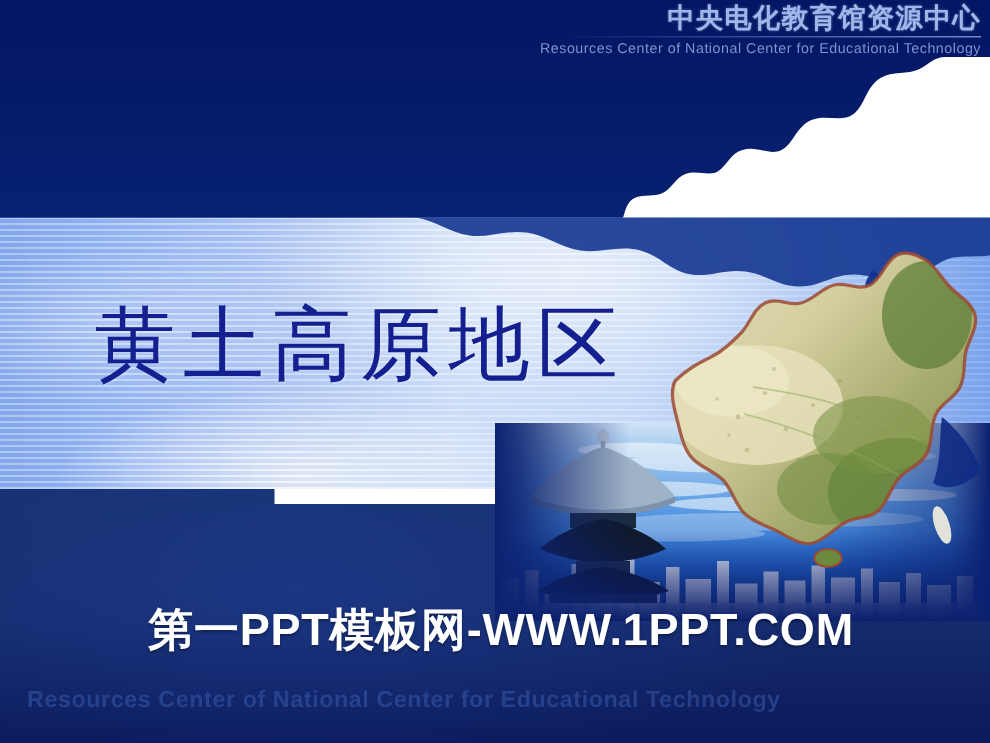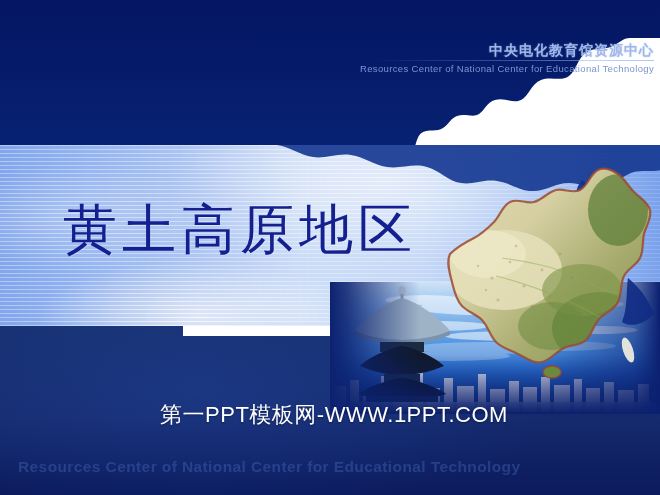--- a/index.html
+++ b/index.html
@@ -166,26 +166,25 @@
 
   
   .header {
     position: absolute;
     right: 6px;
     top: 3px;
     text-align: right;
     line-height: 1;
   }
   .header-cn {
-    font-size: 14px;
+    font-size: 18px;
     font-weight: bold;
     letter-spacing: 1px;
     color: #9fb7e8;
     text-shadow: 0 0 2px rgba(150,180,240,.5);
-    margin-top: 40px;
   }
   .header-rule {
     height: 1px;
     background: linear-gradient(to right, rgba(120,150,220,0), rgba(150,180,235,.75));
     margin: 3px 0 3px 0;
     width: 283px;
     margin-left: auto;
   }
   .header-en {
     font-size: 9.5px;
@@ -209,22 +208,22 @@
     white-space: nowrap;
   }
 
   
   .footer-brand {
     position: absolute;
     left: 0; right: 0;
     top: 400px;
     text-align: center;
     padding-left: 8px;
-    font-size: 22px;
-    font-weight: normal;
+    font-size: 30px;
+    font-weight: bold;
     letter-spacing: .5px;
     color: #ffffff;
     white-space: nowrap;
     text-shadow: 0 1px 2px rgba(0,0,0,.35);
   }
 
   
   .footer-watermark {
     position: absolute;
     left: 18px;

